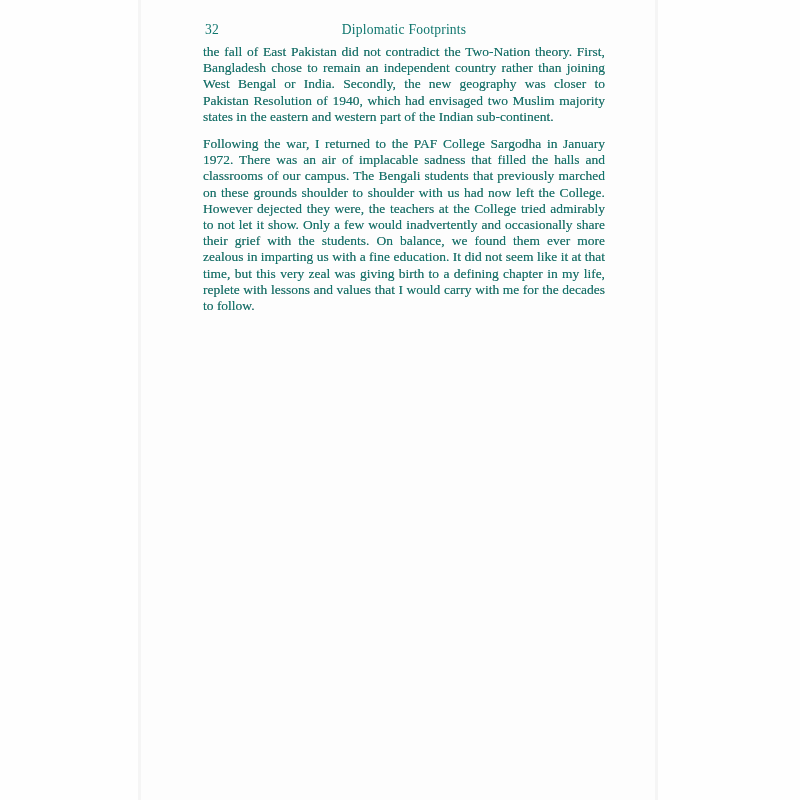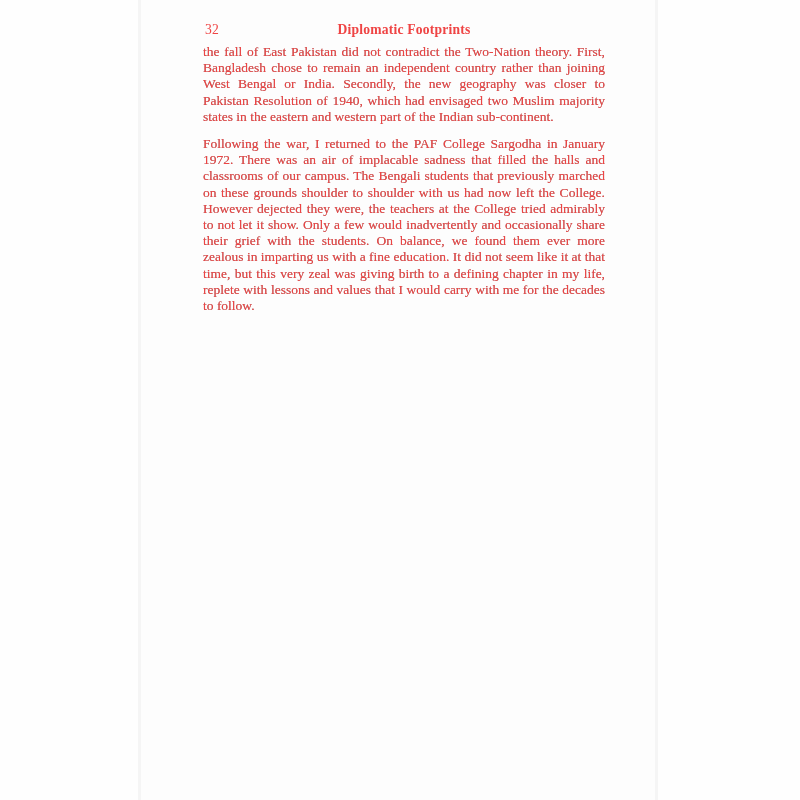--- a/index.html
+++ b/index.html
@@ -29,39 +29,38 @@
     height: 800px;
     background: #f5f5f5;
   }
   .page-edge.left  { left: 138px; }
   .page-edge.right { left: 655px; }
   .content {
     position: absolute;
     left: 203px;
     top: 0;
     width: 402px;
-    color: #ef4444;
+    color: #0f766e;
   }
   .page-header {
     position: relative;
     margin-top: 21px;
     height: 17px;
     font-size: 13.6px;
     line-height: 17px;
     text-align: center;
     letter-spacing: 0.2px;
   }
   .page-number {
     position: absolute;
     left: 2px;
     top: 0;
   }
   .running-title {
     display: inline-block;
-    font-weight: bold;
   }
   .body-text {
     margin-top: 6px;
   }
   .body-text p {
     margin: 0 0 11px 0;
     font-size: 13.5px;
     line-height: 16.2px;
     text-align: justify;
     text-shadow: 0 0 0.4px rgba(55, 51, 47, 0.55);

